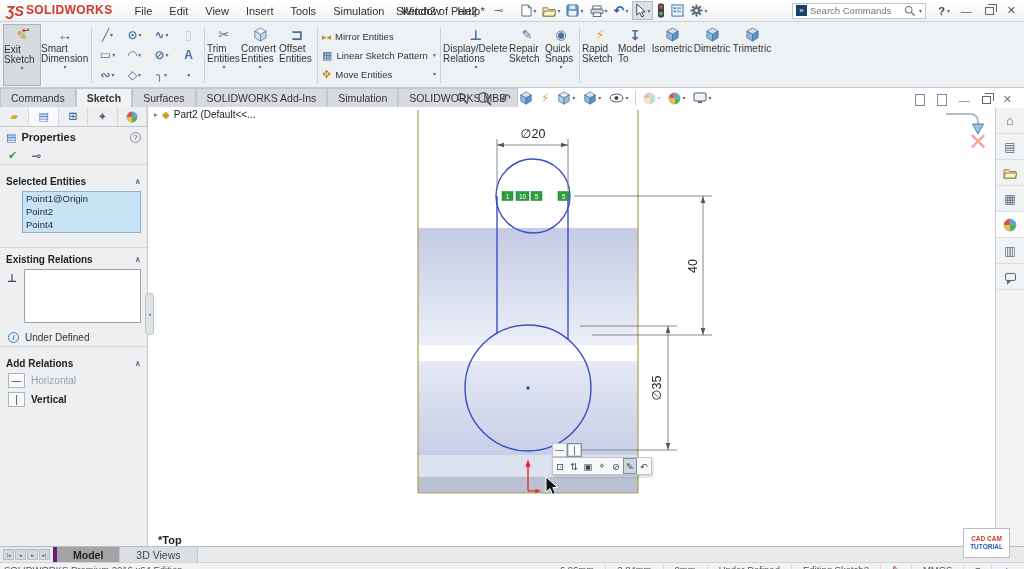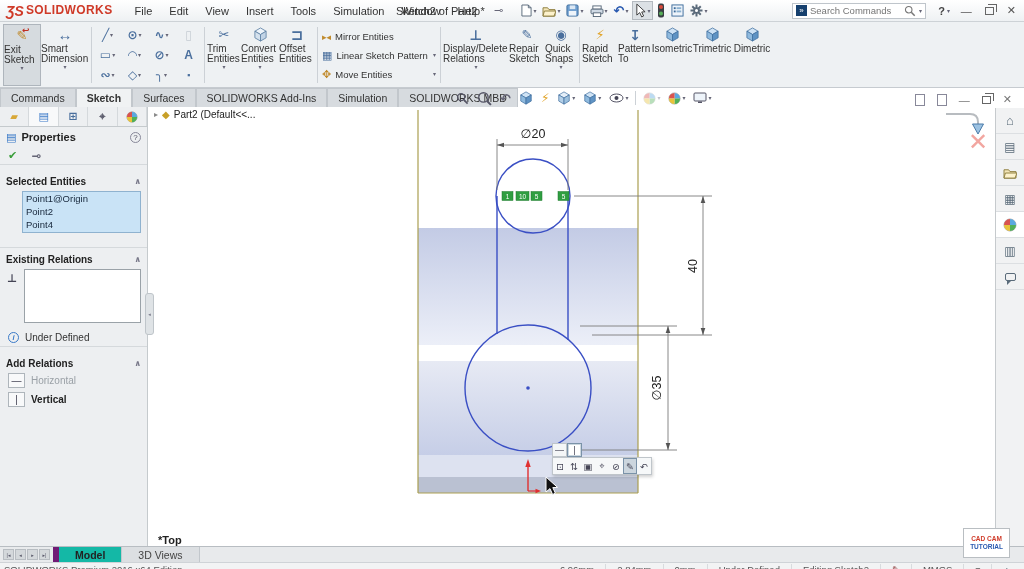--- a/index.html
+++ b/index.html
@@ -88,21 +88,21 @@
 .ctx-i.sel{background:#ccd6de;border:1px solid #7a92a8}
 #cursor{position:absolute;left:395px;top:388px;z-index:50}
 #watermark{position:absolute;left:963px;top:528px;width:47px;height:30px;background:#fff;border:1px solid #b9bec2;z-index:60;display:flex;flex-direction:column;align-items:center;justify-content:center;line-height:8px}
 #watermark .l1{font-size:6.5px;font-weight:bold;color:#cf3a28}
 #watermark .l2{font-size:6.5px;font-weight:bold;color:#2a5ab0}
 
 #btabs{position:absolute;top:546px;left:0;right:0;height:16px;background:#e8eaec;border-top:1px solid #b8bdc2;display:flex;align-items:stretch}
 .nav{display:flex;gap:1px;align-items:center;padding:1px 3px}
 .nav span{width:11px;height:11px;background:#d4d8db;border:1px solid #b8bdc2;font-size:5px;color:#556;display:flex;align-items:center;justify-content:center}
 .btab{padding:1px 16px 0;font-size:10.5px;display:flex;align-items:center;border-right:1px solid #c2c7cc}
-.btab.active{background:#14b8a6;font-weight:bold;border-left:6px solid #701a75}
+.btab.active{background:#a3a3a3;font-weight:bold;border-left:4px solid #701a75}
 .btab.idle{background:#dcdfe2;color:#444}
 #statusbar{position:absolute;top:562px;left:0;right:0;height:7px;background:#f2f3f4;border-top:1px solid #cfd3d7;overflow:hidden}
 #statusbar .inner{display:flex;align-items:flex-start;font-size:9.5px;color:#555;padding:1px 4px 0;line-height:11px}
 #statusbar .right{margin-left:auto;display:flex;gap:0;align-items:flex-start}
 #statusbar .right span{padding:0 11px;border-left:1px solid #d8dbde}
 #statusbar .right span:first-child{border-left:none}
 </style>
 </head>
 <body>
 
@@ -347,51 +347,51 @@
     <div class="rbtn" style="width:36px">
       <span class="ric">
           <b class="gi" style="color:#e0a020">⚡</b>
         </span>
       <span class="rlabel">Rapid Sketch</span>
     </div>
     <div class="rbtn" style="width:34px">
       <span class="ric">
           <b class="gi" style="font-size:14px">↧</b>
         </span>
-      <span class="rlabel">Pattern To</span>
+      <span class="rlabel">Model To</span>
     </div>
     <div class="rbtn" style="width:40px">
       <span class="ric">
           <svg width="15" height="15" viewBox="0 0 16 16">
             <polygon points="8,1 14,4.5 8,8 2,4.5" fill="#cfe3f5" stroke="#3f6f9f" stroke-width="0.8"></polygon>
             <polygon points="2,4.5 8,8 8,15 2,11.5" fill="#8fbade" stroke="#3f6f9f" stroke-width="0.8"></polygon>
             <polygon points="14,4.5 8,8 8,15 14,11.5" fill="#5f93c4" stroke="#3f6f9f" stroke-width="0.8"></polygon>
           </svg>
         </span>
       <span class="rlabel">Isometric</span>
     </div>
     <div class="rbtn" style="width:40px">
       <span class="ric">
           <svg width="15" height="15" viewBox="0 0 16 16">
             <polygon points="8,1 14,4.5 8,8 2,4.5" fill="#cfe3f5" stroke="#3f6f9f" stroke-width="0.8"></polygon>
             <polygon points="2,4.5 8,8 8,15 2,11.5" fill="#8fbade" stroke="#3f6f9f" stroke-width="0.8"></polygon>
             <polygon points="14,4.5 8,8 8,15 14,11.5" fill="#5f93c4" stroke="#3f6f9f" stroke-width="0.8"></polygon>
           </svg>
         </span>
-      <span class="rlabel">Trimetric</span>
+      <span class="rlabel">Dimetric</span>
     </div>
     <div class="rbtn" style="width:40px">
       <span class="ric">
           <svg width="15" height="15" viewBox="0 0 16 16">
             <polygon points="8,1 14,4.5 8,8 2,4.5" fill="#cfe3f5" stroke="#3f6f9f" stroke-width="0.8"></polygon>
             <polygon points="2,4.5 8,8 8,15 2,11.5" fill="#8fbade" stroke="#3f6f9f" stroke-width="0.8"></polygon>
             <polygon points="14,4.5 8,8 8,15 14,11.5" fill="#5f93c4" stroke="#3f6f9f" stroke-width="0.8"></polygon>
           </svg>
         </span>
-      <span class="rlabel">Dimetric</span>
+      <span class="rlabel">Trimetric</span>
     </div>
   </div>
 
   <div id="cmdtabs">
     <span class="ctab">Commands</span>
     <span class="ctab active">Sketch</span>
     <span class="ctab">Surfaces</span>
     <span class="ctab">SOLIDWORKS Add-Ins</span>
     <span class="ctab">Simulation</span>
     <span class="ctab">SOLIDWORKS MBD</span>

